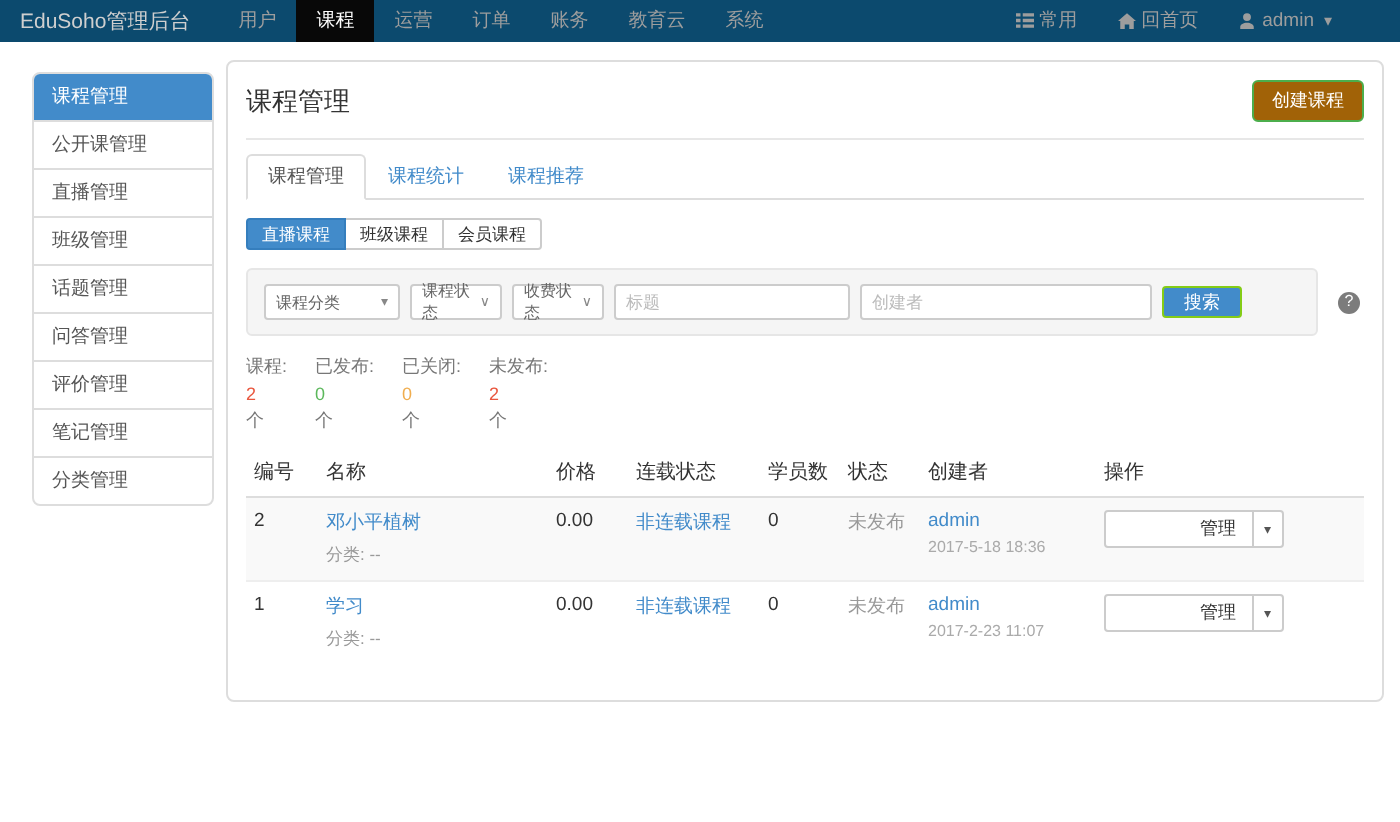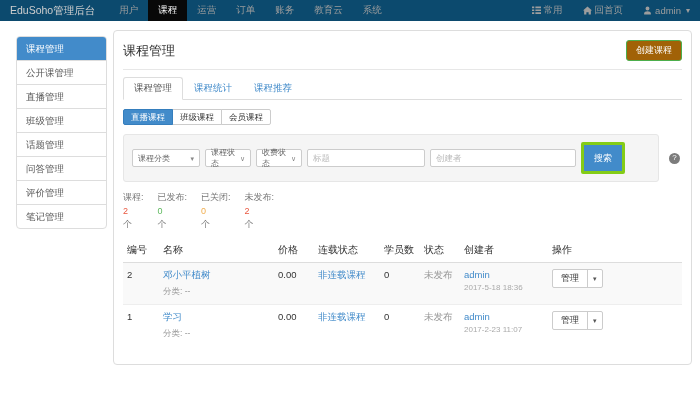--- a/index.html
+++ b/index.html
@@ -5,21 +5,21 @@
   * { box-sizing: border-box; margin: 0; padding: 0; }
   html,body { width:700px; height:411px; background:#fff; overflow:hidden;
     font-family:"Liberation Sans","DejaVu Sans",sans-serif; font-size:9.5px; color:#333; }
 
   
   .navbar { height:21px; background:#0c4a6e; display:flex; align-items:stretch; color:#9d9d9d; }
   .brand { display:flex; align-items:center; padding:0 14px 0 10px; color:#cfcfcf; font-size:10.5px; cursor:pointer; }
   .nav-left { display:flex; align-items:stretch; }
   .nav-item { display:flex; align-items:center; gap:3px; padding:0 10px; cursor:pointer; font-size:9.5px; }
   .nav-item.active { background:#080808; color:#fff; }
-  .nav-right { margin-left:auto; display:flex; align-items:stretch; padding-right:0; }
+  .nav-right { margin-left:auto; display:flex; align-items:stretch; padding-right:24px; }
   .nicon { display:flex; align-items:center; }
   .nicon svg { display:block; fill:currentColor; }
   .nav-caret { font-size:8px; margin-left:2px; }
 
   
   .page-body { display:flex; align-items:flex-start; padding:0 8px 0 16px; }
 
   
   .sidebar { width:91px; margin-top:15px; border:1px solid #ddd; border-radius:4px; overflow:hidden; background:#fff; }
   .side-item { padding:6px 9px; border-top:1px solid #ddd; color:#555; cursor:pointer; line-height:11px; }
@@ -43,38 +43,38 @@
   .pill.active { background:#428bca; border-color:#357ebd; color:#fff; position:relative; }
 
   .filter-row { display:flex; align-items:center; margin-top:9px; }
   .well { flex:1; background:#f5f5f5; border:1px solid #e6e6e6; border-radius:3px; padding:7px 8px; display:flex; align-items:center; gap:5px; }
   .select { background:#fff; border:1px solid #ccc; border-radius:2px; height:18px; display:flex; align-items:center; justify-content:space-between; padding:0 5px; color:#666; font-size:8px; cursor:pointer; }
   .sel-category { width:68px; } .sel-status { width:46px; } .sel-fee { width:46px; }
   .caret { color:#888; font-size:7px; line-height:1; }
   .txt { height:18px; border:1px solid #ccc; border-radius:2px; padding:0 5px; font-size:8.5px; color:#555; font-family:inherit; }
   .txt::placeholder { color:#bbb; }
   .txt-title { width:118px; } .txt-creator { width:146px; }
-  .btn-search { background:#428bca; border:3px solid #84cc16; color:#fff; height:32px; padding:0 10px; border-radius:2px; font-size:9px; cursor:pointer; font-family:inherit; }
+  .btn-search { background:#428bca; border:1px solid #84cc16; color:#fff; height:16px; padding:0 10px; border-radius:2px; font-size:9px; cursor:pointer; font-family:inherit; }
   .help-icon { width:11px; height:11px; border-radius:50%; background:#7c7c7c; color:#fff; font-size:8px; display:flex; align-items:center; justify-content:center; margin:0 2px 0 10px; cursor:pointer; line-height:1; }
 
   .stats { display:flex; gap:14px; margin-top:9px; font-size:9px; color:#777; }
   .stat { display:flex; gap:2px; align-items:baseline;flex-direction:column; }
   .c-red { color:#e9573f; } .c-green { color:#5cb85c; } .c-orange { color:#f0ad4e; }
 
   table { width:100%; border-collapse:collapse; table-layout:fixed; margin-top:6px; font-size:9.5px; }
   th { text-align:left; font-weight:400; color:#333; padding:6px 4px 5px; border-bottom:1px solid #ddd; font-size:10px; }
   td { padding:6px 4px; vertical-align:top; border-top:1px solid #eee; }
   tbody tr:first-child td { border-top:none; }
   tr.striped td { background:#f9f9f9; }
   .link { color:#428bca; cursor:pointer; text-decoration:none; }
   .cat-line { color:#999; font-size:8.5px; margin-top:4px; }
   .date-line { color:#aaa; font-size:8px; margin-top:3px; }
   .muted { color:#999; }
   .btn-manage { display:inline-flex; border:1px solid #ccc; border-radius:2px; background:#fff; overflow:hidden; }
-  .btn-manage .bm-main { padding:2px 8px; font-size:9px; color:#333; cursor:pointer; }
+  .btn-manage .bm-main { padding:2px 8px; font-size:9px; color:#333; cursor:pointer;margin-left:39px; }
   .btn-manage .bm-caret { padding:2px 5px; border-left:1px solid #ccc; color:#555; font-size:7px; display:flex; align-items:center; cursor:pointer; }
 </style>
 </head>
 <body>
 
 <nav class="navbar">
   <div class="brand">EduSoho管理后台</div>
   <div class="nav-left">
     <div class="nav-item">用户</div>
     <div class="nav-item active">课程</div>
@@ -116,20 +116,21 @@
 <div class="page-body">
   <aside class="sidebar">
     <div class="side-item active">课程管理</div>
     <div class="side-item">公开课管理</div>
     <div class="side-item">直播管理</div>
     <div class="side-item">班级管理</div>
     <div class="side-item">话题管理</div>
     <div class="side-item">问答管理</div>
     <div class="side-item">评价管理</div>
     <div class="side-item">笔记管理</div>
+    <div class="side-item">分类管理</div>
   </aside>
 
   <main class="main-panel">
     <div class="panel-head">
       <h1 class="page-title">课程管理</h1>
       <button class="btn-create">创建课程</button>
     </div>
 
     <div class="tabs">
       <div class="tab active">课程管理</div>

